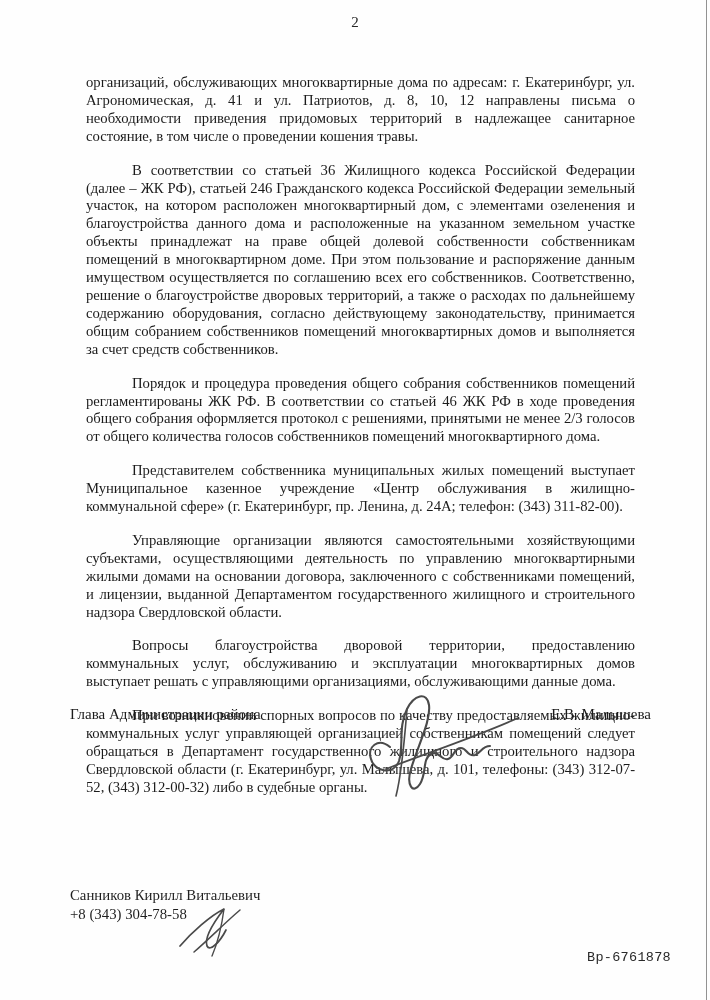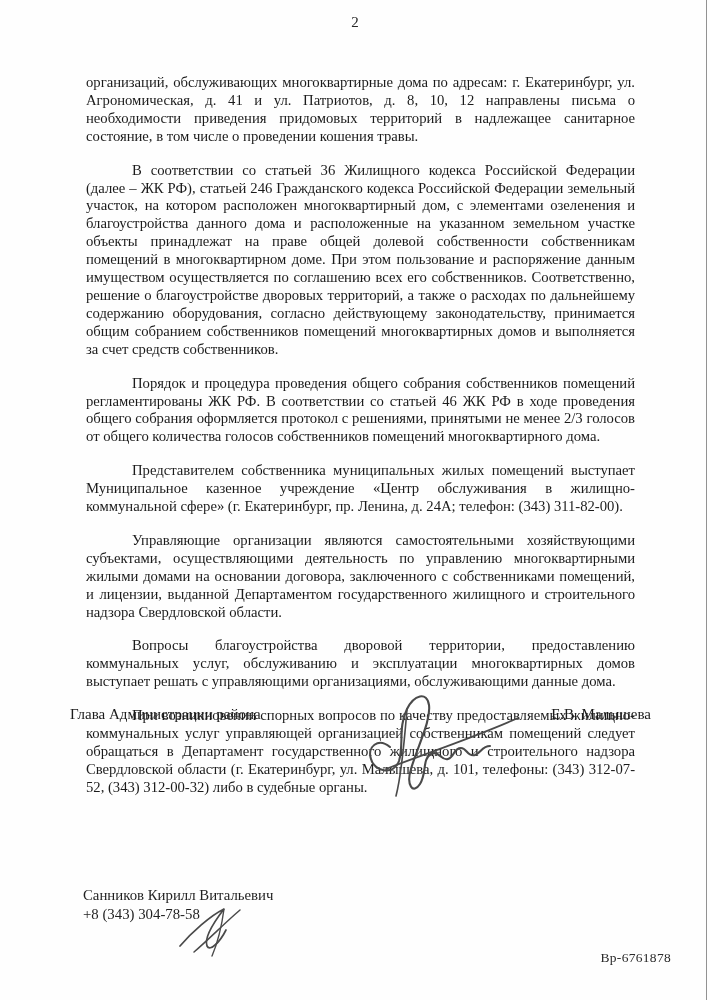--- a/index.html
+++ b/index.html
@@ -56,33 +56,33 @@
     position: absolute;
     left: 366px; top: 683px;
     width: 168px; height: 115px;
   }
   .executor {
     position: absolute;
     top: 886px; left: 70px;
     font-size: 14.8px;
     line-height: 18.5px;
     color: #1f1f1f;
-    margin-left: 13px;
   }
   .sig-exec {
     position: absolute;
     left: 176px; top: 906px;
     width: 70px; height: 52px;
   }
   .doc-code {
     position: absolute;
     top: 950px; right: 39px;
     font-size: 13.5px;
     letter-spacing: 0.3px;
     color: #2a2a2a;
+    font-family: Liberation Mono, monospace;
   }
   svg path { fill: none; stroke: #4a4a4a; stroke-linecap: round; }
 </style>
 </head>
 <body>
 
 <div class="sheet">
 
   <div class="page-num">2</div>
 

